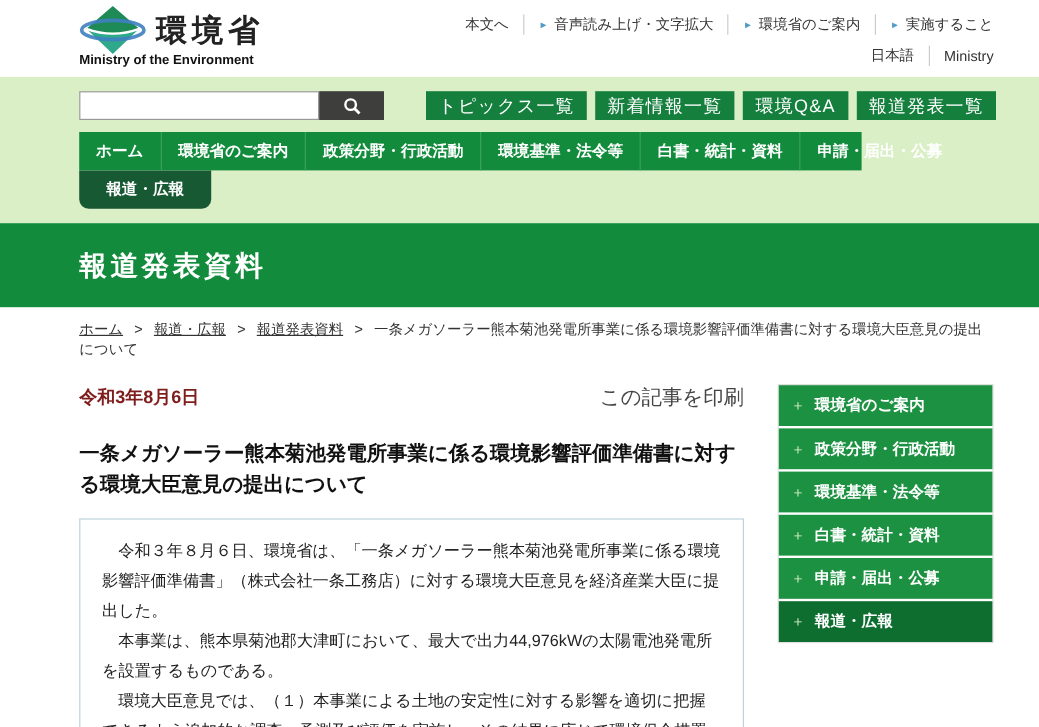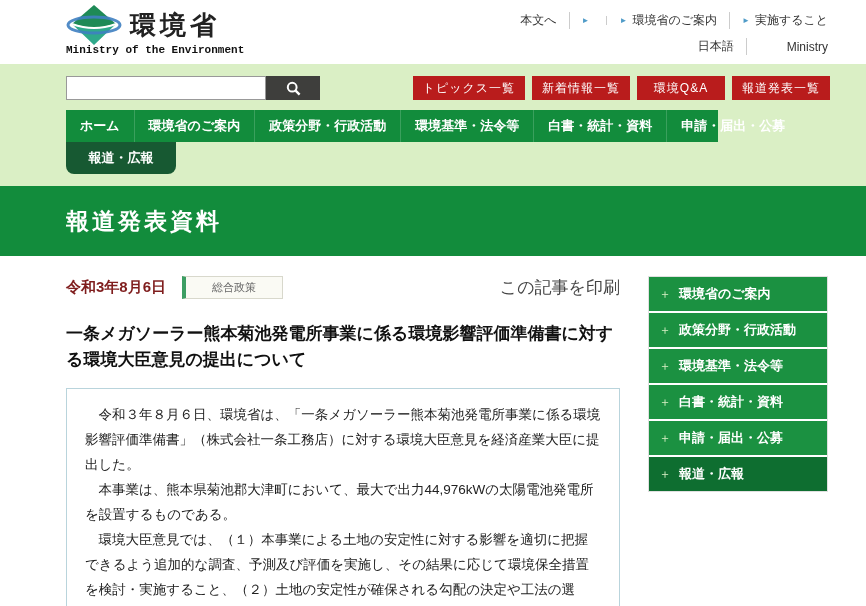--- a/index.html
+++ b/index.html
@@ -4,37 +4,37 @@
 <style>
   * { box-sizing: border-box; margin: 0; padding: 0; }
   html,body { width:866px; background:#fff; font-family:"Liberation Sans","DejaVu Sans",sans-serif; }
   .page { position:relative; width:866px; height:606px; background:#fff; overflow:hidden; }
 
   
   .top-header { position:relative; height:64px; background:#fff; }
   .logo { position:absolute; left:66px; top:4px; }
   .logo-row { display:flex; align-items:center; }
   .logo-jp { font-size:26px; font-weight:bold; color:#222; letter-spacing:4px; margin-left:8px; }
-  .logo-en { font-family:Liberation Mono, monospace; font-size:11px; font-weight:bold; color:#111; margin-top:-2px; }
+  .logo-en { font-family:Liberation Sans, sans-serif; font-size:11px; font-weight:bold; color:#111; margin-top:-2px; }
   .top-links { position:absolute; top:12px; right:38px; display:flex; align-items:center; font-size:12px; color:#333; }
   .top-link { padding:0 12px; border-right:1px solid #ccc; display:flex; align-items:center; cursor:pointer; }
   .top-link:last-child { border-right:none; padding-right:0; }
   .arrow-ic { color:#4f9bc8; font-size:8px; margin-right:5px; }
-  .lang-links { position:absolute; top:38px; right:38px; display:flex; align-items:center; font-size:12px; color:#333;gap:28px; }
+  .lang-links { position:absolute; top:38px; right:38px; display:flex; align-items:center; font-size:12px; color:#333; }
   .lang-link { padding:0 12px; cursor:pointer; }
   .lang-link:first-child { border-right:1px solid #ccc; }
   .lang-link:last-child { padding-right:0; }
 
   
   .green-band { height:122px; background:#daefc5; padding-top:12px; }
   .search-row { display:flex; align-items:center; margin:0 36px 0 66px; height:24px; }
   .search-input { width:200px; height:24px; border:1px solid #999; background:#fff; padding:0 6px; font-size:12px; }
   .search-btn { width:54px; height:24px; background:#3e3e3c; border:none; display:flex; align-items:center; justify-content:center; cursor:pointer; }
   .quick-btns { margin-left:auto; display:flex; gap:7px; }
-  .quick-btn { height:24px; min-width:88px; padding:0 10px; background:#b91c1c; color:#fff; font-size:12px; border:none; display:flex; align-items:center; justify-content:center; cursor:pointer; letter-spacing:1px; }
+  .quick-btn { height:24px; min-width:88px; padding:0 10px; background:#15803d; color:#fff; font-size:15px; border:none; display:flex; align-items:center; justify-content:center; cursor:pointer; letter-spacing:1px; }
 
   
   .main-nav { display:flex; margin:10px 0 0 66px; width:652px; height:32px; background:#128c3c; }
   .nav-item { display:flex; align-items:center; justify-content:center; color:#fff; font-size:13px; font-weight:bold; padding:0 14px; flex:1 0 auto; cursor:pointer; }
   .nav-item + .nav-item { border-left:1px solid #3aa05d; }
   .active-tab { margin-left:66px; width:110px; height:32px; background:#175932; border-radius:0 0 8px 8px; color:#fff; font-size:13px; font-weight:bold; display:flex; align-items:center; justify-content:center; cursor:pointer; }
 
   
   .banner { height:70px; background:#128c3c; display:flex; align-items:center; }
   .banner h1 { margin-left:66px; color:#fff; font-size:23px; letter-spacing:3px; font-weight:bold; }
@@ -78,20 +78,21 @@
       </div>
       <div class="logo-en">Ministry of the Environment</div>
     </div>
 
     <div class="top-links">
       <span class="top-link">
           <span>本文へ</span>
         </span>
       <span class="top-link">
           <span class="arrow-ic">►</span>
+          <span>音声読み上げ・文字拡大</span>
         </span>
       <span class="top-link">
           <span class="arrow-ic">►</span>
           <span>環境省のご案内</span>
         </span>
       <span class="top-link">
           <span class="arrow-ic">►</span>
           <span>実施すること</span>
         </span>
     </div>
@@ -126,26 +127,34 @@
       <span class="nav-item">白書・統計・資料</span>
       <span class="nav-item">申請・届出・公募</span>
     </nav>
     <div class="active-tab">報道・広報</div>
   </div>
 
   <div class="banner">
     <h1>報道発表資料</h1>
   </div>
 
+  <div class="breadcrumb">
+    <span class="bc-link">ホーム</span>
+    <span class="bc-sep">&gt;</span>
+    <span class="bc-link">報道・広報</span>
+    <span class="bc-sep">&gt;</span>
+    <span class="bc-link">報道発表資料</span>
+    <span class="bc-sep">&gt;</span>
+    <span>一条メガソーラー熊本菊池発電所事業に係る環境影響評価準備書に対する環境大臣意見の提出について</span>
+  </div>
 
   <div class="content">
     <div class="article">
       <div class="article-meta">
         <span class="article-date">令和3年8月6日</span>
-        <span class="cat-tag">総合政策</span>
         <span class="print-link">この記事を印刷</span>
       </div>
       <h2 class="article-title">一条メガソーラー熊本菊池発電所事業に係る環境影響評価準備書に対する環境大臣意見の提出について</h2>
       <div class="body-box">
         <p>　令和３年８月６日、環境省は、「一条メガソーラー熊本菊池発電所事業に係る環境影響評価準備書」（株式会社一条工務店）に対する環境大臣意見を経済産業大臣に提出した。</p>
         <p>　本事業は、熊本県菊池郡大津町において、最大で出力44,976kWの太陽電池発電所を設置するものである。</p>
         <p>　環境大臣意見では、（１）本事業による土地の安定性に対する影響を適切に把握できるよう追加的な調査、予測及び評価を実施し、その結果に応じて環境保全措置を検討・実施すること、（２）土地の安定性が確保される勾配の決定や工法の選択、排水溝や地下排水施設の設置等の適切な環境保全措置を講ずること、等を求めている。</p>
       </div>
     </div>
 

